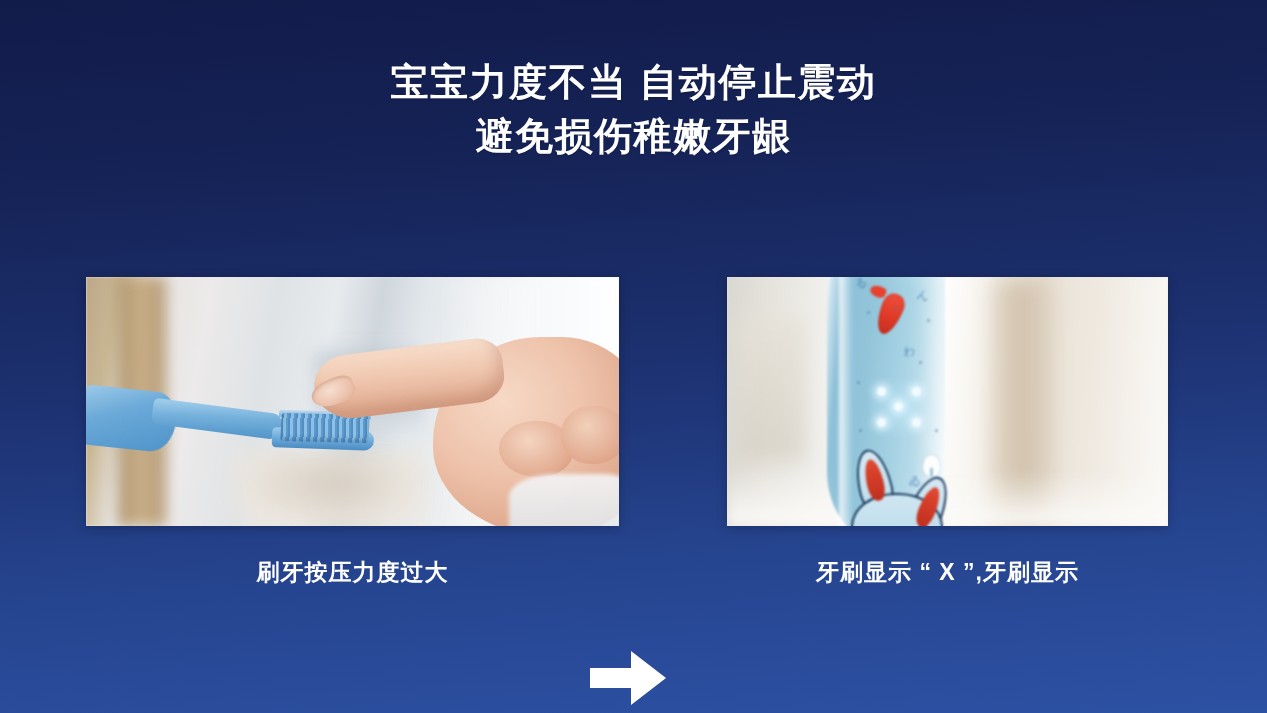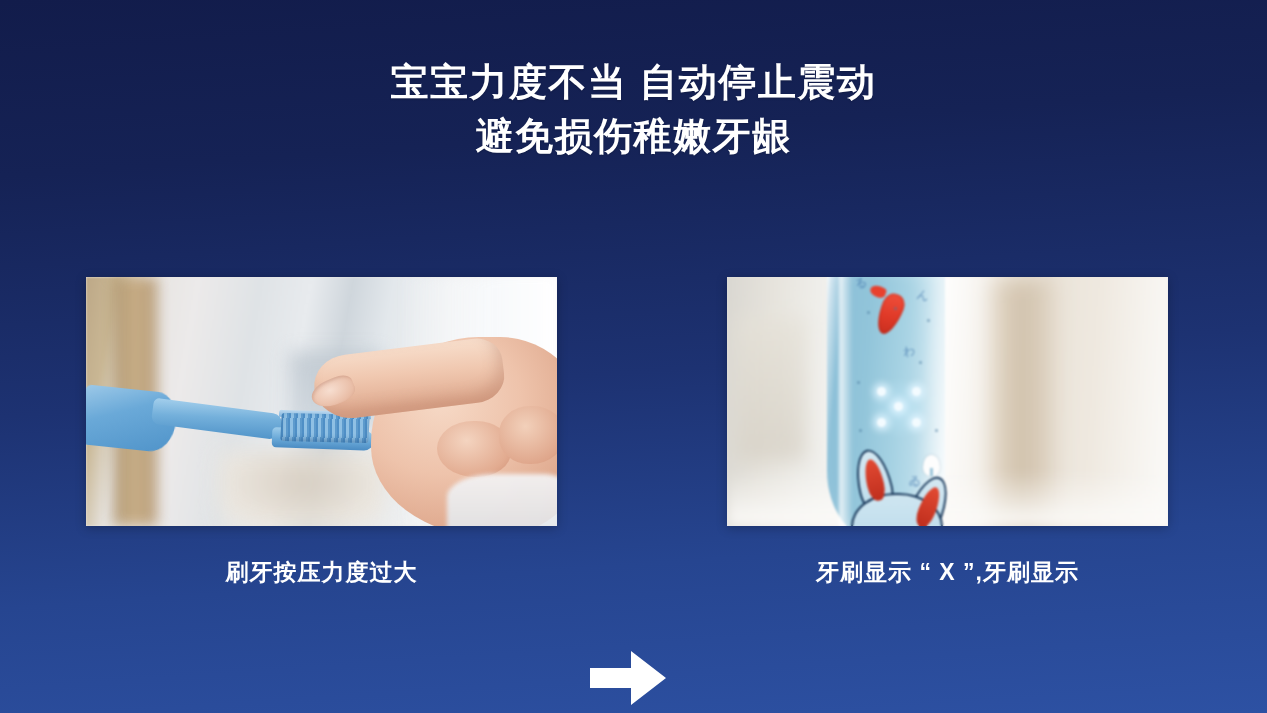--- a/index.html
+++ b/index.html
@@ -32,21 +32,21 @@
   }
 
   
   .content-row {
     position:absolute;
     left:0; right:0; top:277px;
     height:260px;
   }
 
   .panel { position:absolute; top:0; }
-  .panel.left  { left:86px;  width:471px;border-radius:14px; }
+  .panel.left  { left:86px;  width:533px;border-radius:14px; }
   .panel.right { left:727px; width:441px; }
 
   .photo {
     position:relative;
     width:100%;
     height:249px;
     overflow:hidden;
     background:#e9e6e2;
     box-shadow:0 2px 10px rgba(0,0,0,.25);
   }

